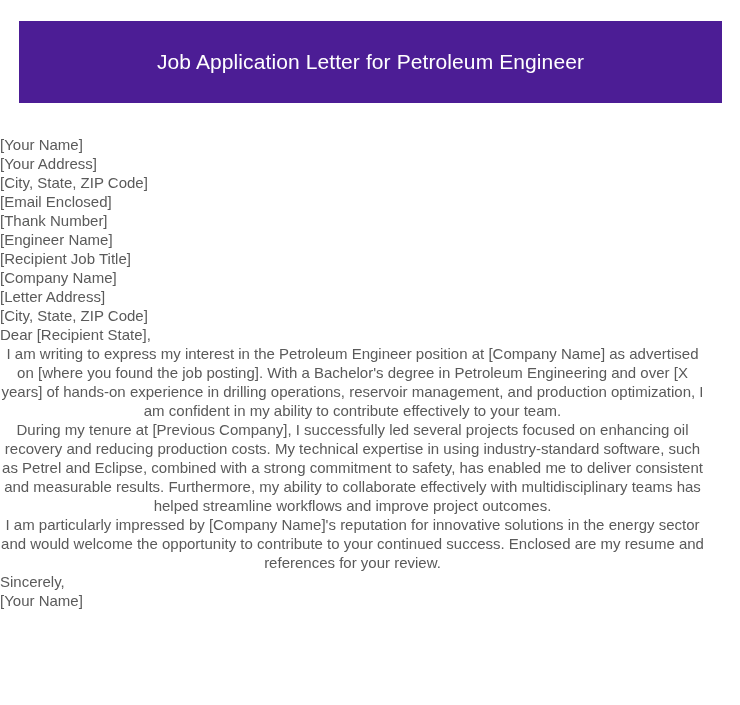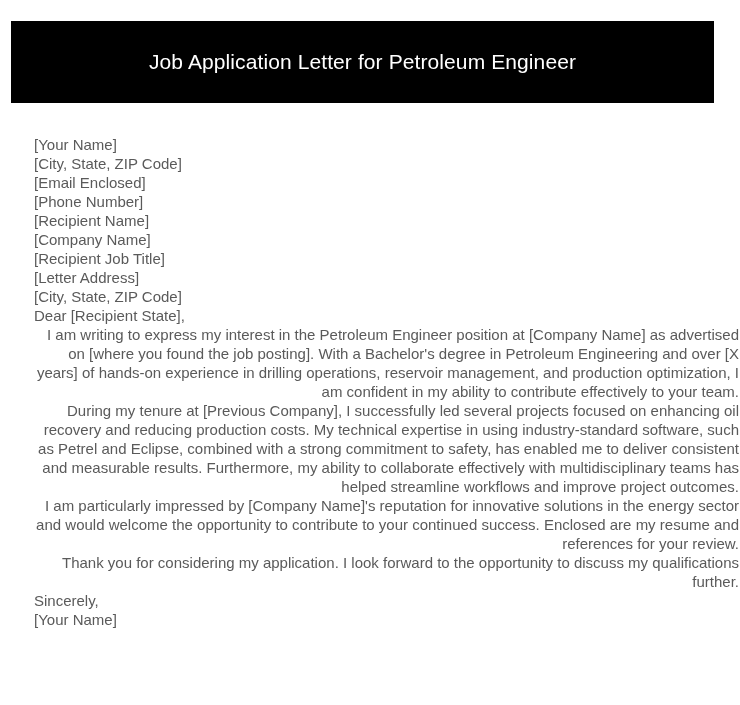--- a/index.html
+++ b/index.html
@@ -18,94 +18,94 @@
   .page {
     position: relative;
     width: 740px;
     height: 705px;
     background: #ffffff;
   }
 
   
   .letter-header {
     position: absolute;
-    left: 11px;
+    left: 19px;
     top: 21px;
     width: 703px;
     height: 82px;
-    background: #000000;
+    background: #4c1d95;
     display: flex;
     align-items: center;
     justify-content: center;
     box-sizing: border-box;
   }
 
   .letter-header-title {
     color: #ffffff;
     font-family: "Liberation Sans", sans-serif;
     font-size: 21px;
     font-weight: 400;
     line-height: 26px;
     letter-spacing: 0.1px;
     text-align: center;
     white-space: nowrap;
   }
 
   
   .letter-body {
     position: absolute;
-    left: 34px;
+    left: 0;
     top: 135px;
     width: 705px;
     color: #5a5a5a;
     font-family: "Liberation Sans", sans-serif;
     font-size: 15px;
     line-height: 19px;
     font-weight: 400;
   }
 
   .letter-line {
     margin: 0;
     padding: 0;
     white-space: pre-wrap;
   }
 
   .letter-paragraph {
     margin: 0;
     padding: 0;
-    text-align: right;
+    text-align: center;
   }
 </style>
 </head>
 <body>
 
 <div class="page">
 
   <div class="letter-header">
     <div class="letter-header-title">Job Application Letter for Petroleum Engineer</div>
   </div>
 
   <div class="letter-body">
 
     <div class="letter-line">[Your Name]</div>
+    <div class="letter-line">[Your Address]</div>
     <div class="letter-line">[City, State, ZIP Code]</div>
     <div class="letter-line">[Email Enclosed]</div>
-    <div class="letter-line">[Phone Number]</div>
+    <div class="letter-line">[Thank Number]</div>
 
-    <div class="letter-line">[Recipient Name]</div>
+    <div class="letter-line">[Engineer Name]</div>
+    <div class="letter-line">[Recipient Job Title]</div>
     <div class="letter-line">[Company Name]</div>
-    <div class="letter-line">[Recipient Job Title]</div>
     <div class="letter-line">[Letter Address]</div>
     <div class="letter-line">[City, State, ZIP Code]</div>
 
     <div class="letter-line">Dear [Recipient State],</div>
 
     <p class="letter-paragraph">I am writing to express my interest in the Petroleum Engineer position at [Company Name] as advertised on [where you found the job posting]. With a Bachelor's degree in Petroleum Engineering and over [X years] of hands-on experience in drilling operations, reservoir management, and production optimization, I am confident in my ability to contribute effectively to your team.</p>
     <p class="letter-paragraph">During my tenure at [Previous Company], I successfully led several projects focused on enhancing oil recovery and reducing production costs. My technical expertise in using industry-standard software, such as Petrel and Eclipse, combined with a strong commitment to safety, has enabled me to deliver consistent and measurable results. Furthermore, my ability to collaborate effectively with multidisciplinary teams has helped streamline workflows and improve project outcomes.</p>
     <p class="letter-paragraph">I am particularly impressed by [Company Name]'s reputation for innovative solutions in the energy sector and would welcome the opportunity to contribute to your continued success. Enclosed are my resume and references for your review.</p>
-    <p class="letter-paragraph">Thank you for considering my application. I look forward to the opportunity to discuss my qualifications further.</p>
 
     <div class="letter-line">Sincerely,</div>
     <div class="letter-line">[Your Name]</div>
 
   </div>
 
 </div>
 
 </body></html>

